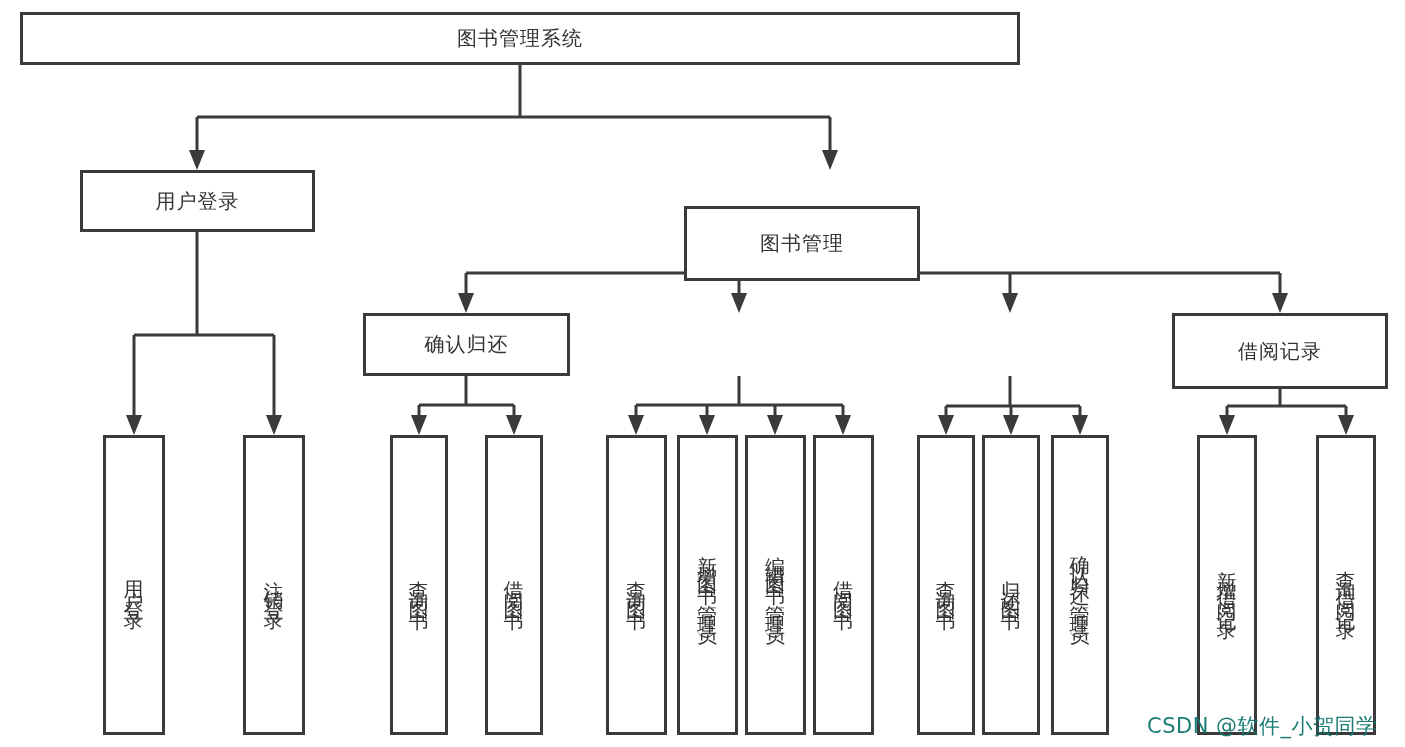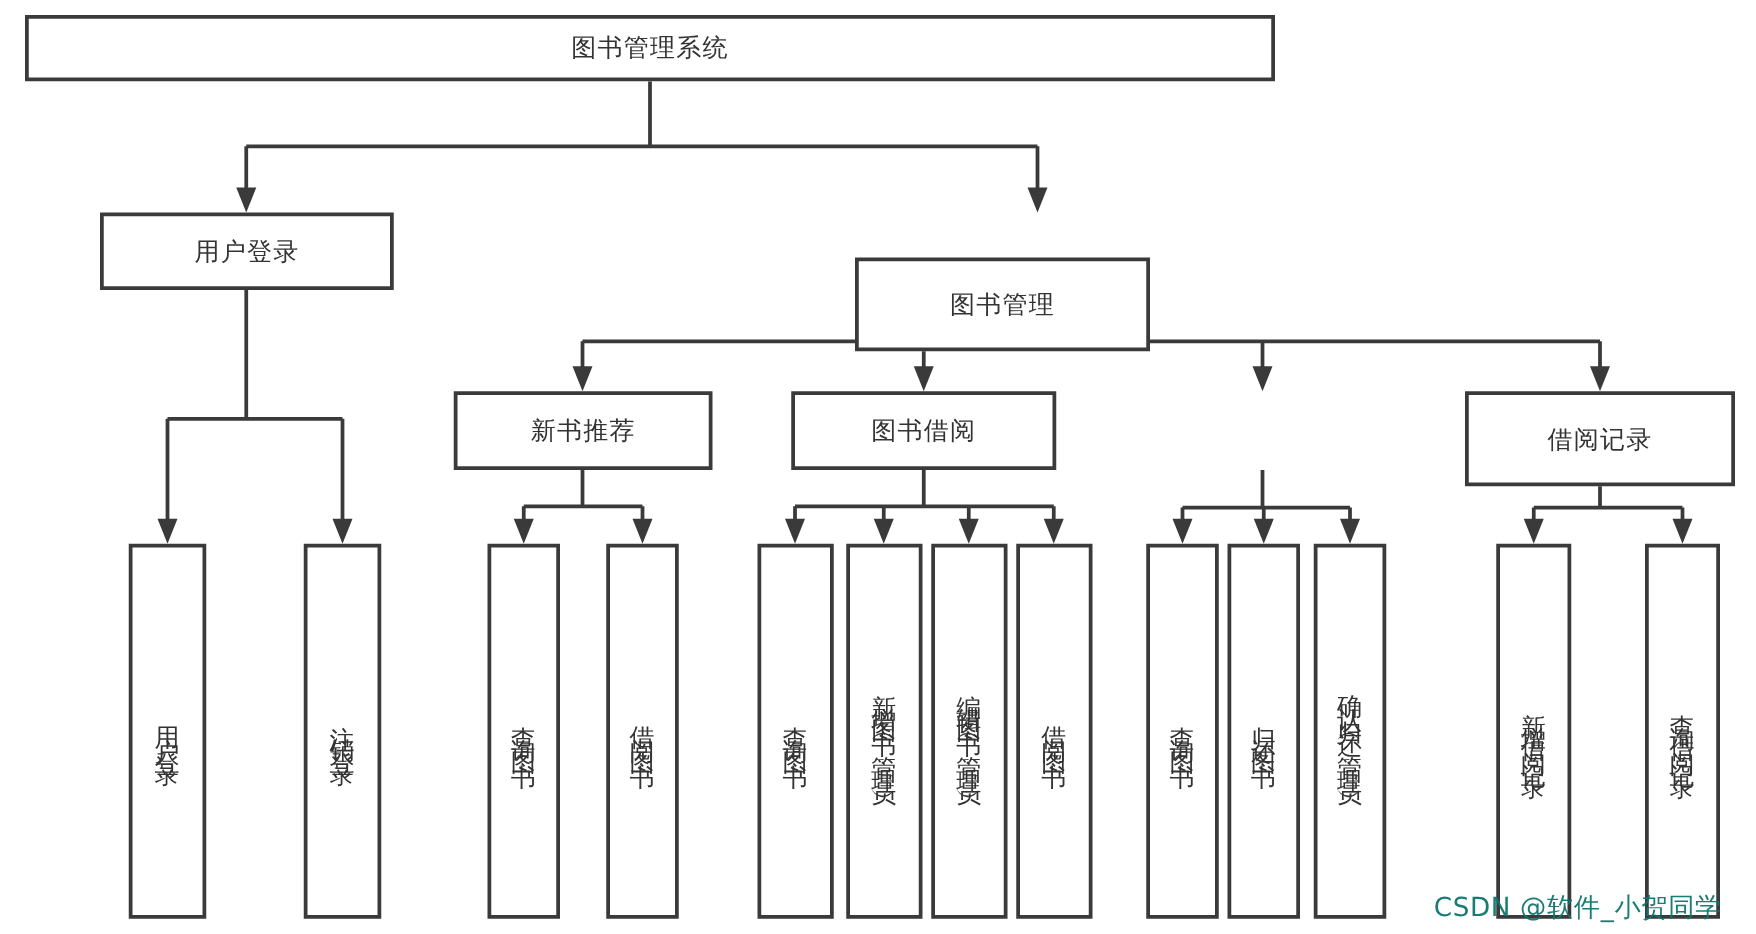--- a/index.html
+++ b/index.html
@@ -111,24 +111,21 @@
   </div>
 
   <div class="node b-user-login">
     <span class="h-label">用户登录</span>
   </div>
   <div class="node b-book-mgmt">
     <span class="h-label">图书管理</span>
   </div>
 
   <div class="node b-new-book-rec">
-    <span class="h-label">新书推荐</span>
-  </div>
-  <div class="node b-book-borrow">
-    <span class="h-label">图书借阅</span>
+    <span class="h-label">确认归还</span>
   </div>
   <div class="node b-borrow-records">
     <span class="h-label">借阅记录</span>
   </div>
 
   <div class="node leaf b-ul-login">
     <span class="v-label">用户登录</span>
   </div>
   <div class="node leaf b-ul-logout">
     <span class="v-label">注销登录</span>

